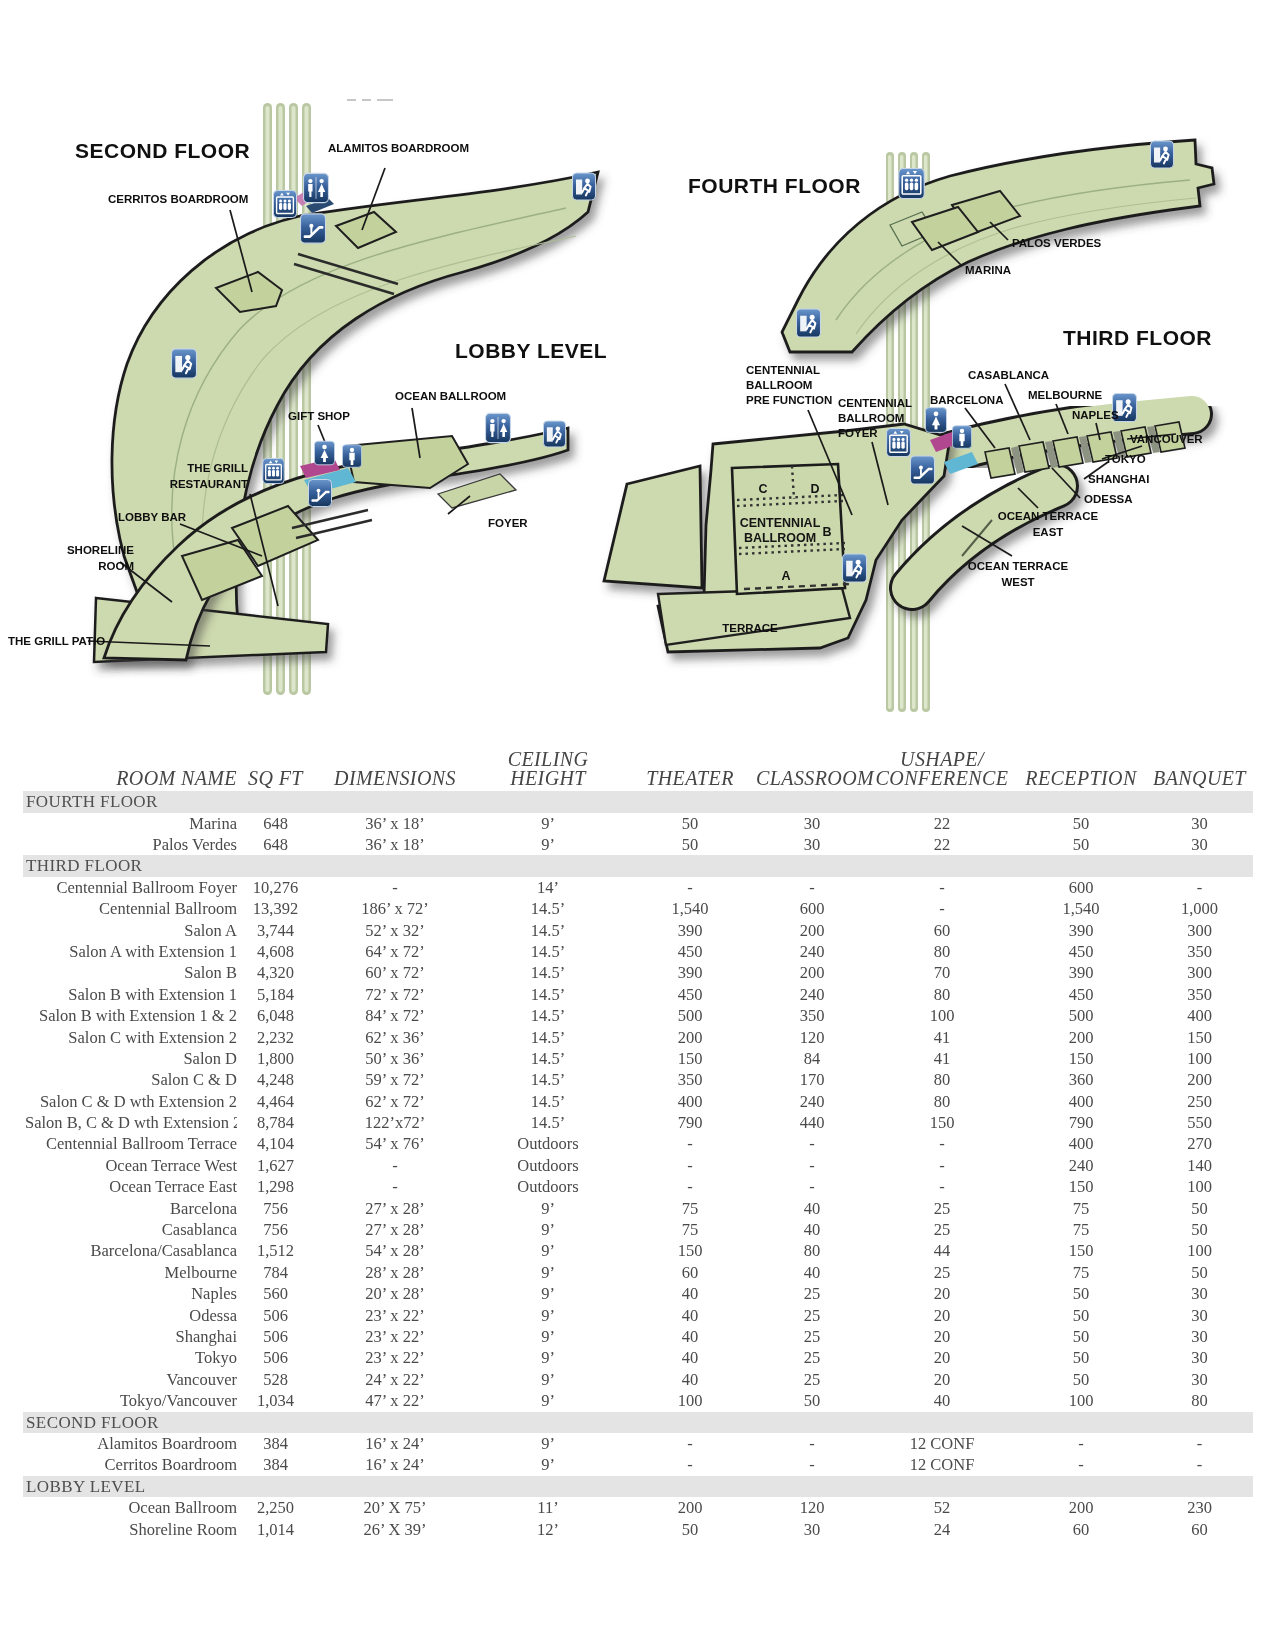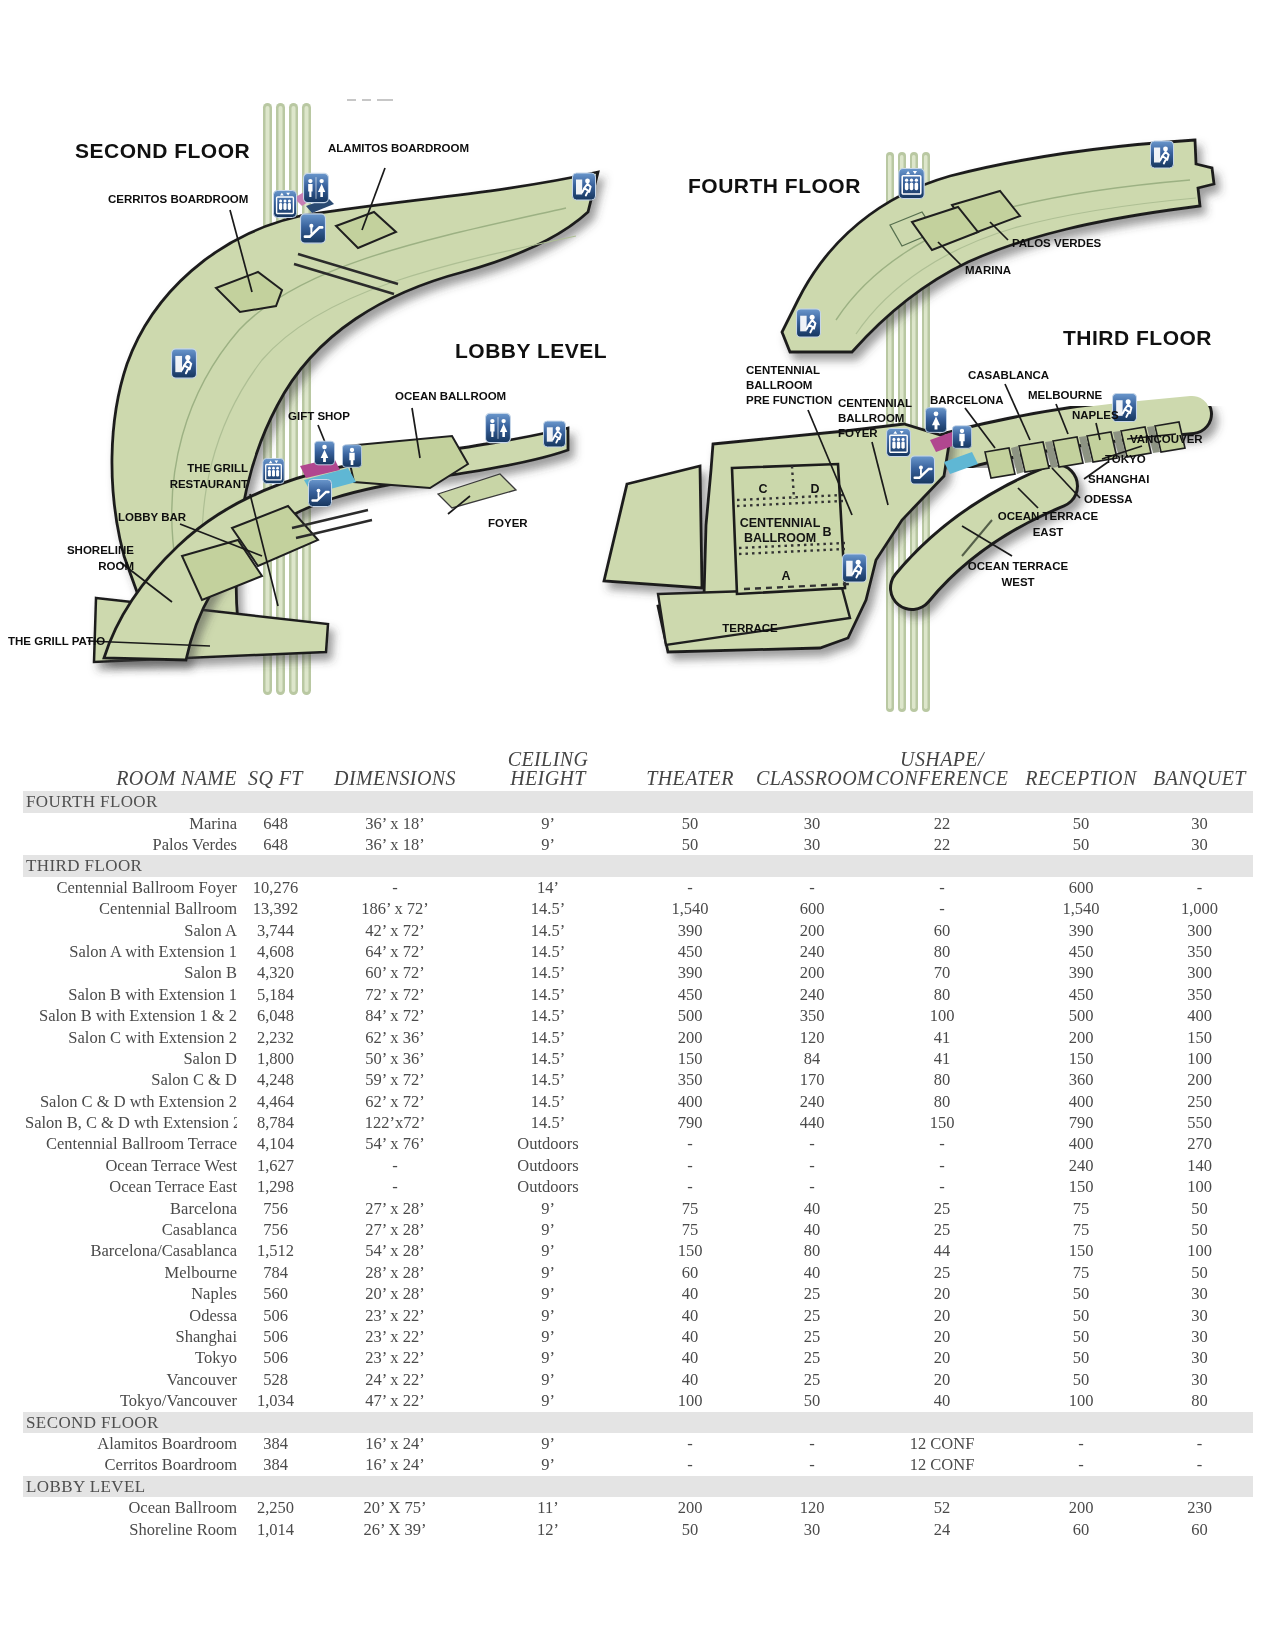--- a/index.html
+++ b/index.html
@@ -321,21 +321,21 @@
           <div class="t-cell c3">14.5’</div>
           <div class="t-cell c4">1,540</div>
           <div class="t-cell c5">600</div>
           <div class="t-cell c6">-</div>
           <div class="t-cell c7">1,540</div>
           <div class="t-cell c8">1,000</div>
         </div>
         <div class="t-row">
           <div class="t-cell c0">Salon A</div>
           <div class="t-cell c1">3,744</div>
-          <div class="t-cell c2">42’ x 72’</div>
+          <div class="t-cell c2">52’ x 32’</div>
           <div class="t-cell c3">14.5’</div>
           <div class="t-cell c4">390</div>
           <div class="t-cell c5">200</div>
           <div class="t-cell c6">60</div>
           <div class="t-cell c7">390</div>
           <div class="t-cell c8">300</div>
         </div>
         <div class="t-row">
           <div class="t-cell c0">Salon A with Extension 1</div>
           <div class="t-cell c1">4,608</div>

